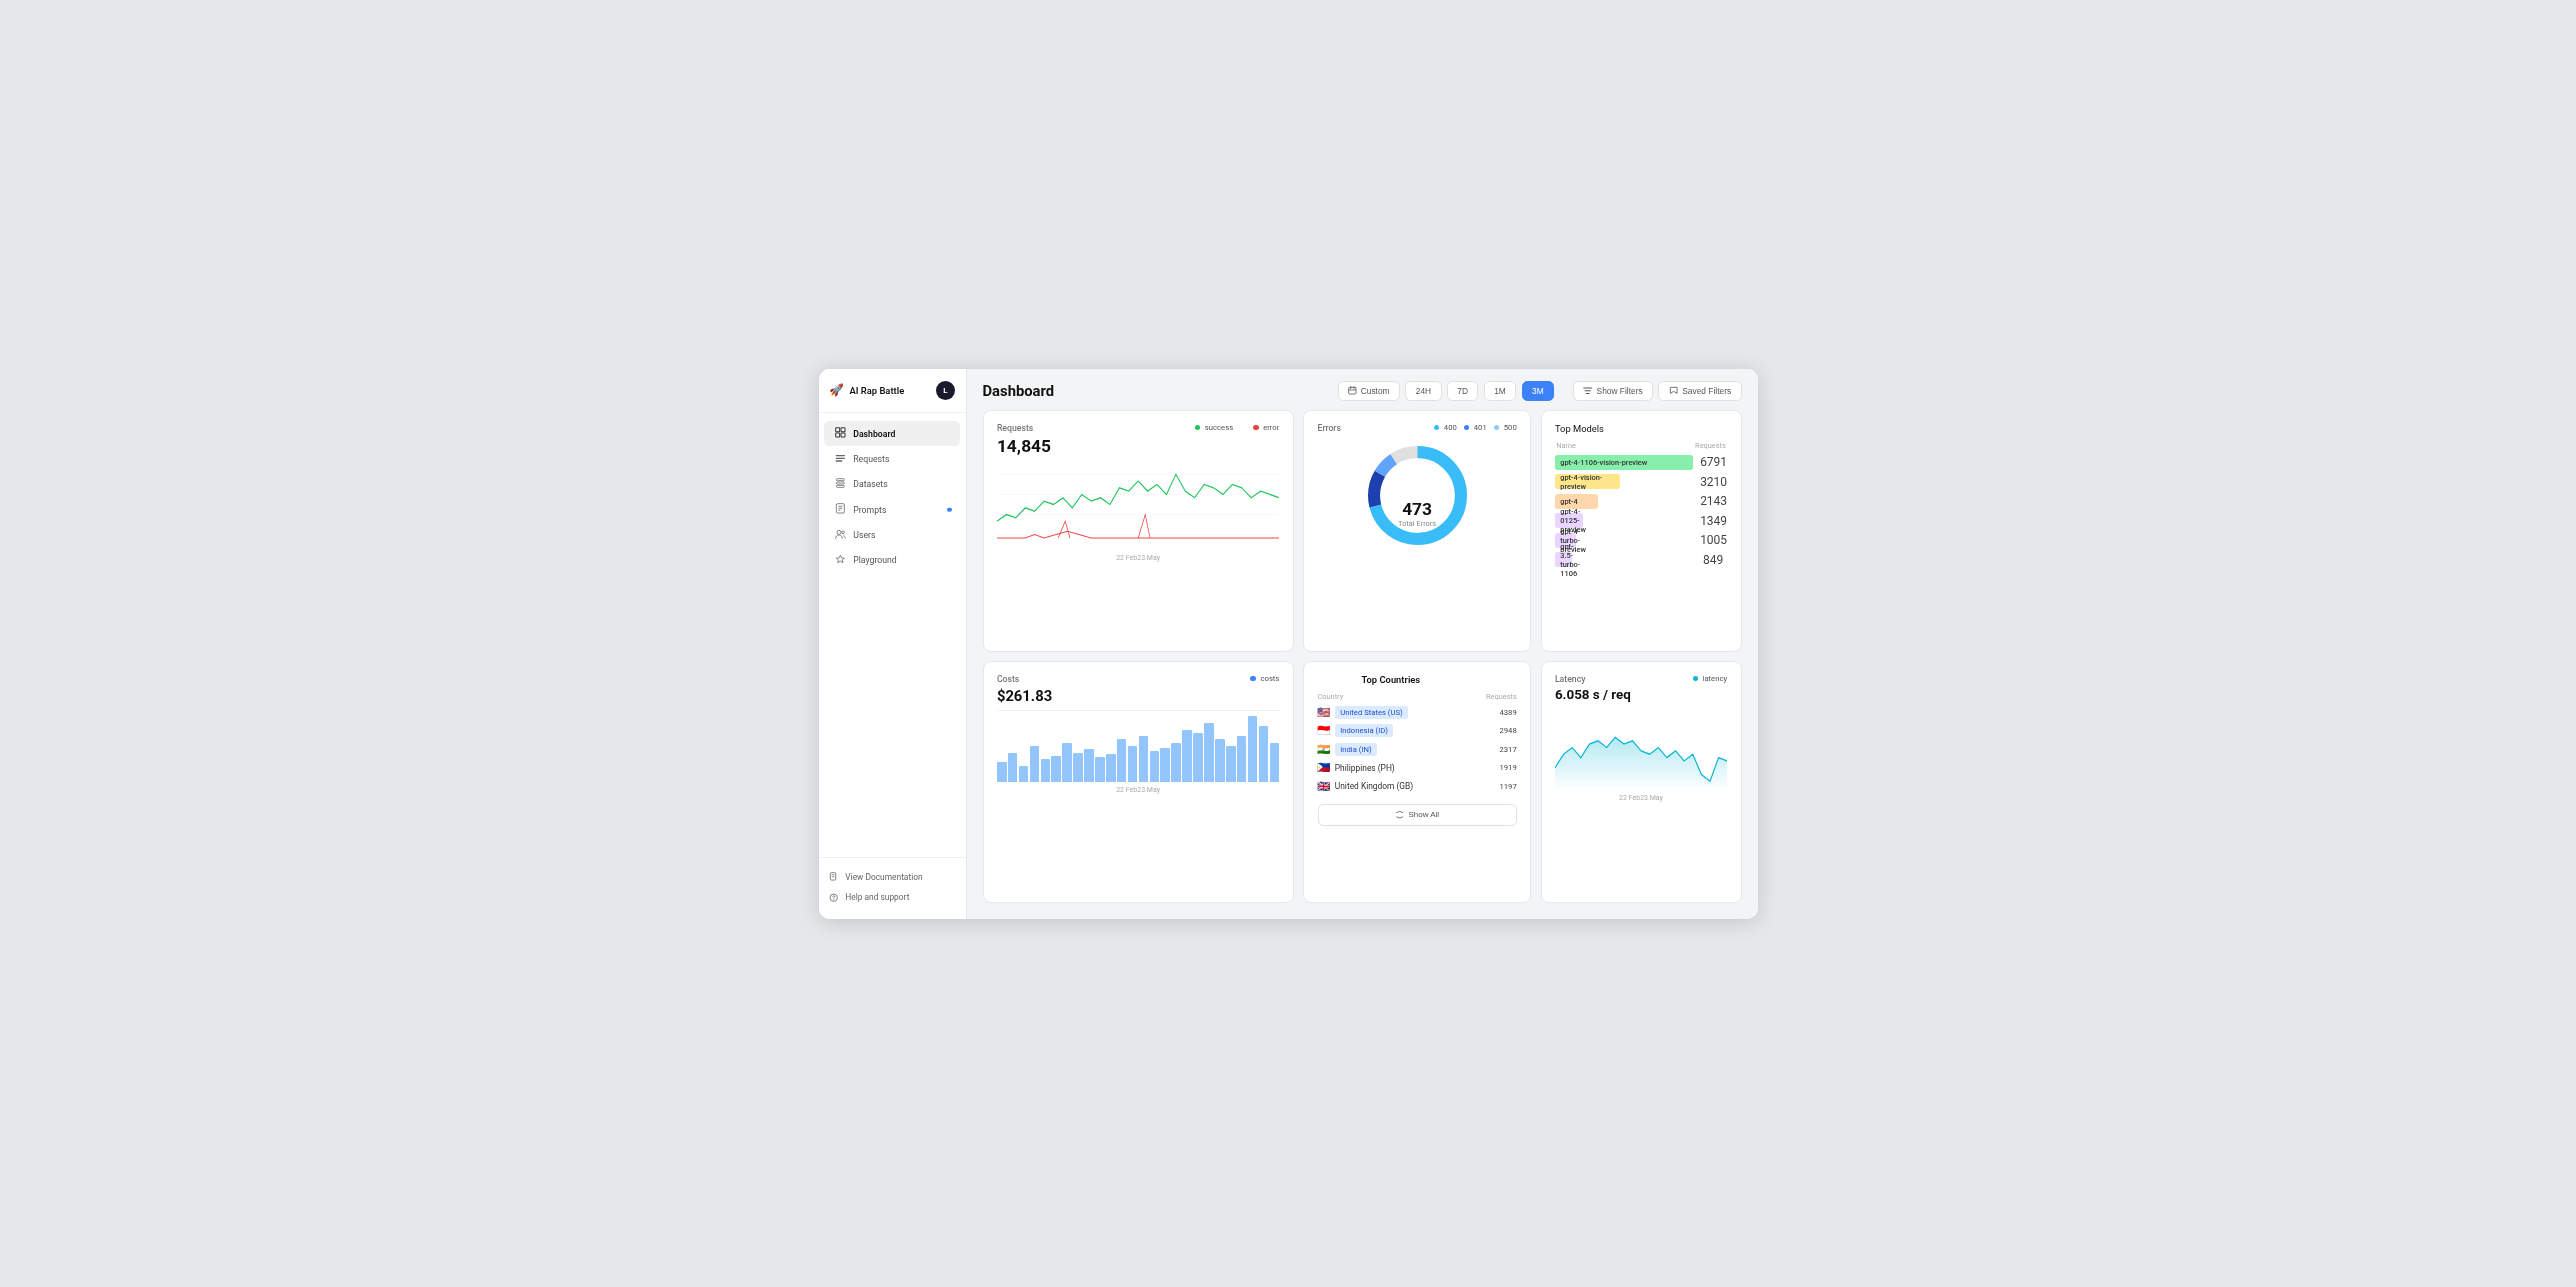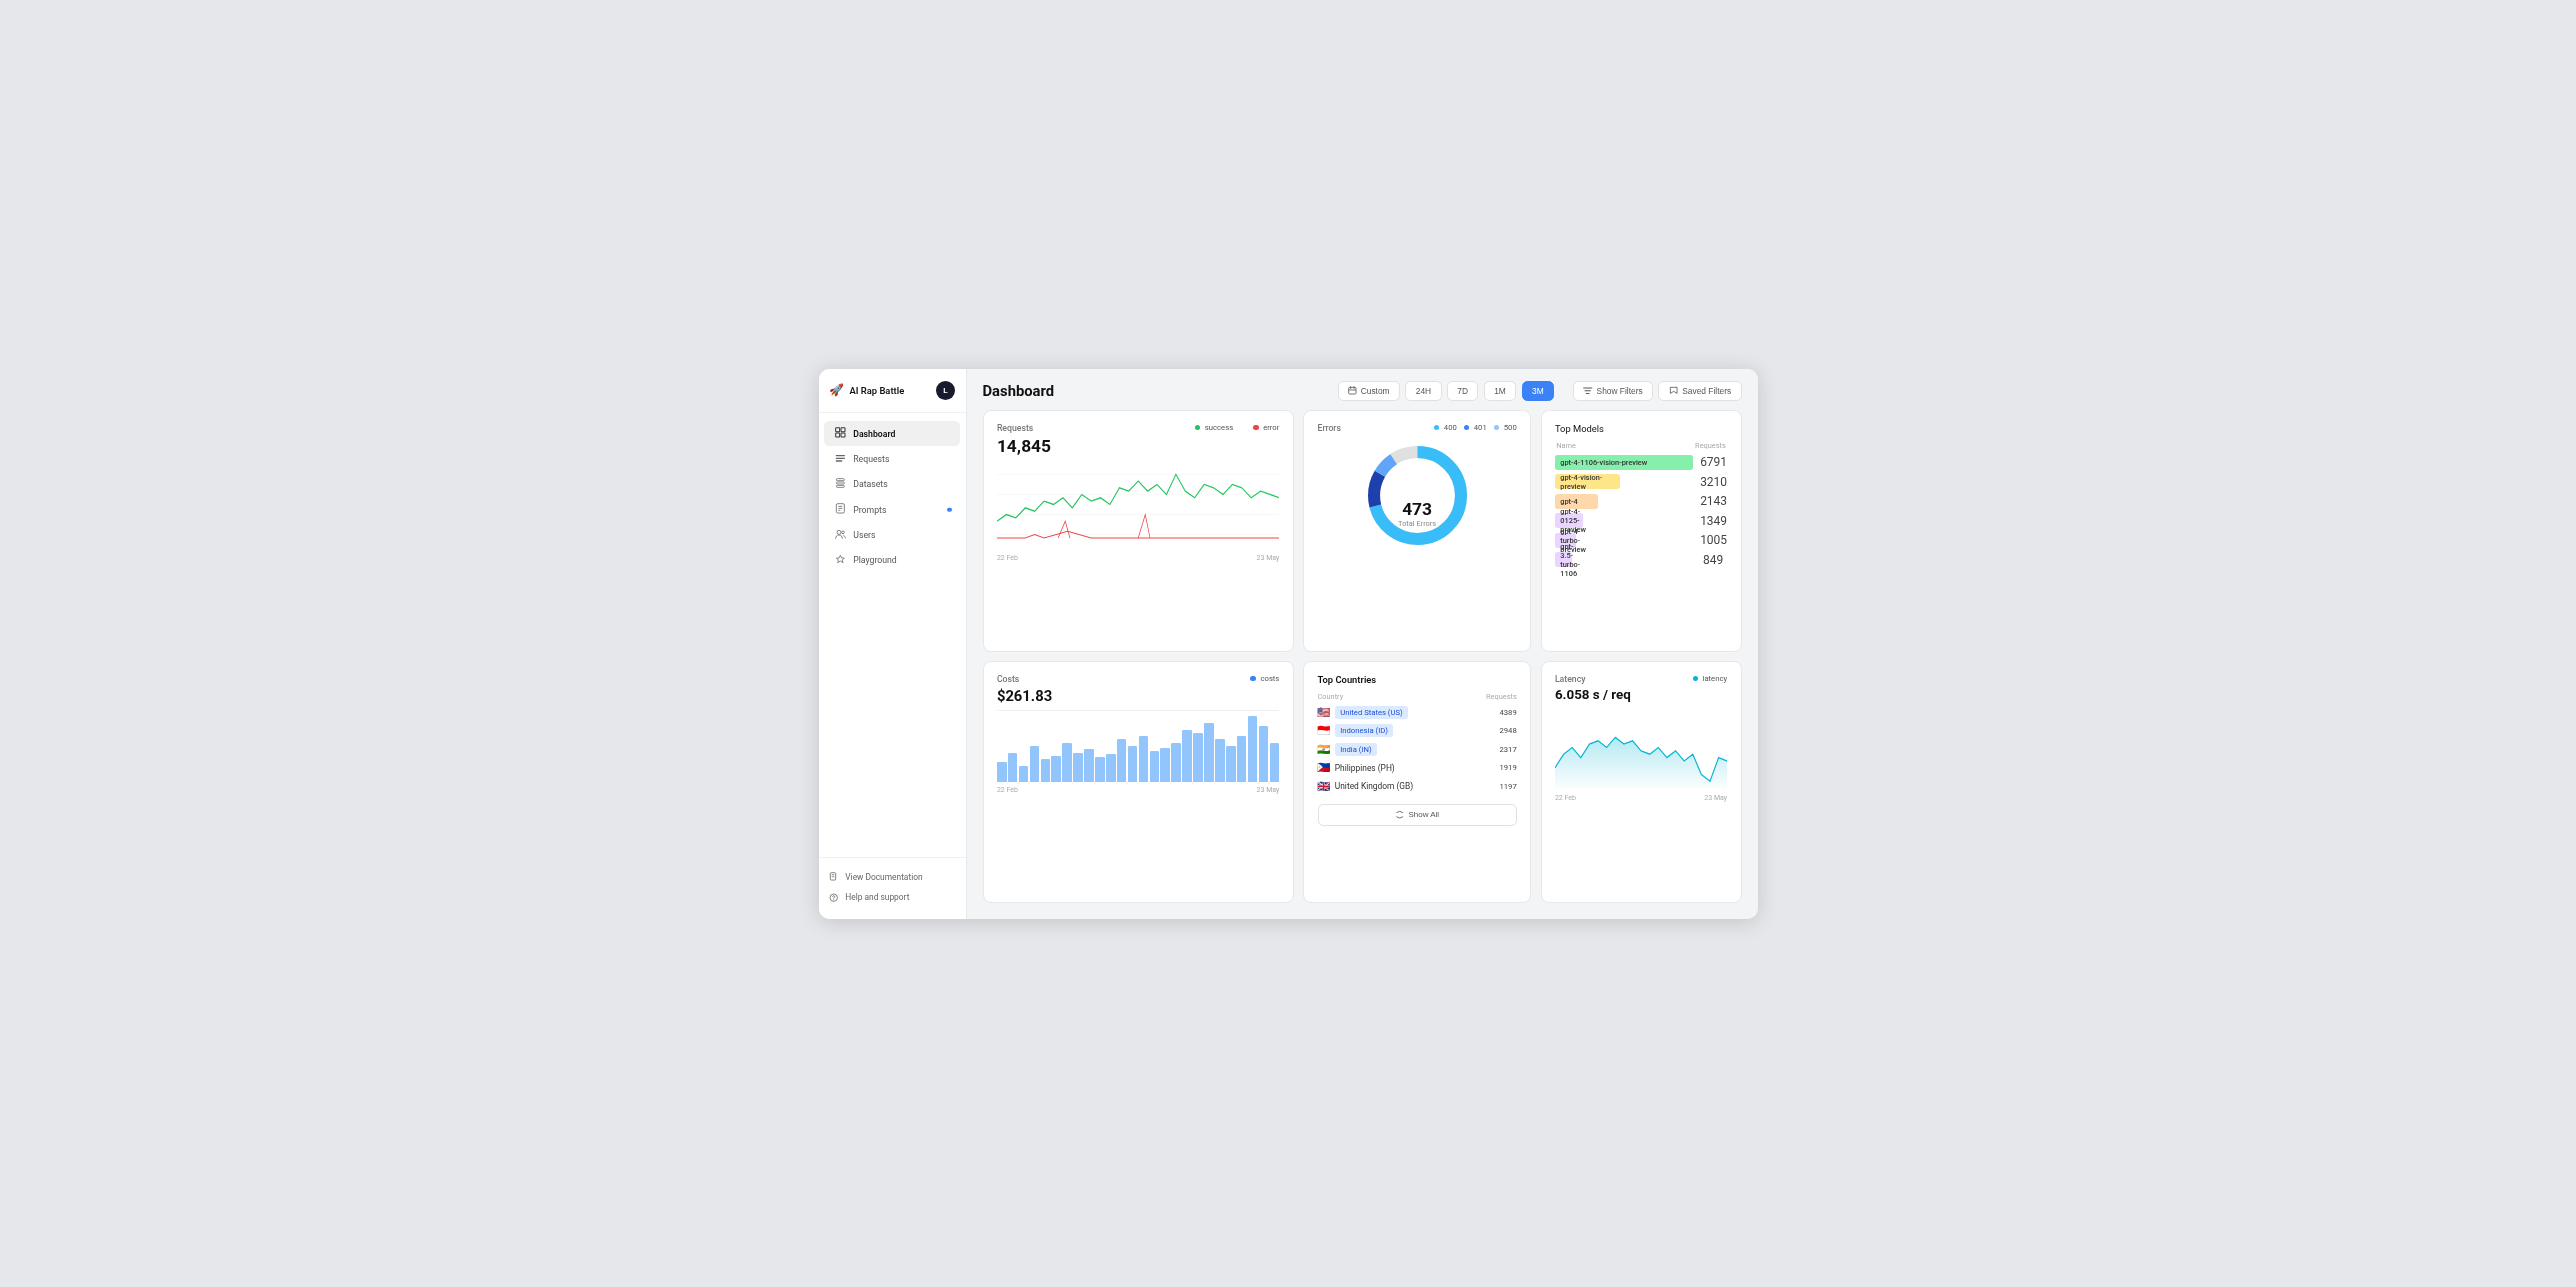--- a/index.html
+++ b/index.html
@@ -232,21 +232,21 @@
       font-weight: 700;
       color: #111;
       margin: 2.7px 0 5.4px;
     }
     .chart-area {
       width: 100%;
       position: relative;
     }
     .chart-dates {
       display: flex;
-      justify-content: space-between;
+      justify-content: center;
       font-size: 7px;
       color: #aaa;
       margin-top: 2.7px;
     }
     
     .requests-svg {
       width: 100%;
       height: 87px;
     }
     
@@ -690,21 +690,21 @@
           <div class="bar-item" style="height:85%;"></div>
           <div class="bar-item" style="height:60%;"></div>
         </div>
         <div class="chart-dates">
           <span>22 Feb</span>
           <span>23 May</span>
         </div>
       </div>
 
       <div class="card" style="grid-column:2; grid-row:2;">
-        <div class="card-title" style="font-size:9.4px; font-weight:600; color:#111; margin-bottom:6.7px;">Top Countries</div>
+        <div class="card-title" style="font-size:9.4px; font-weight:600; color:#111; margin-bottom:6.7px;margin-left:44px;">Top Countries</div>
         <div class="country-header">
           <span>Country</span>
           <span>Requests</span>
         </div>
         <div class="country-row">
           <div class="country-flag-name">
             <span>🇺🇸</span>
             <div class="country-bar-pill">
               <span>United States (US)</span>
             </div>

